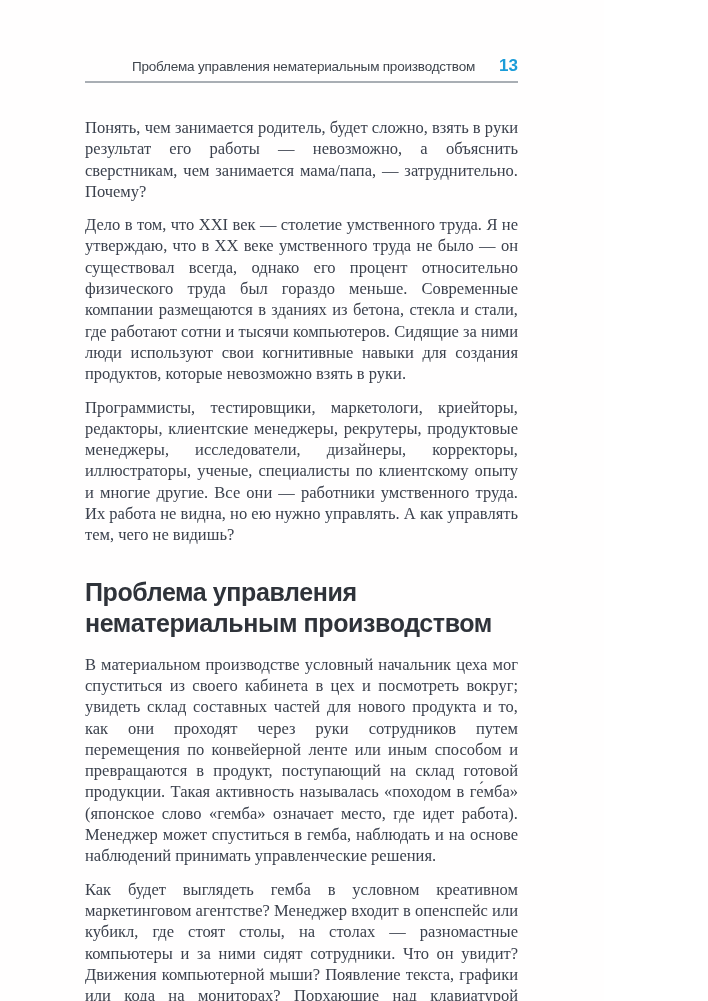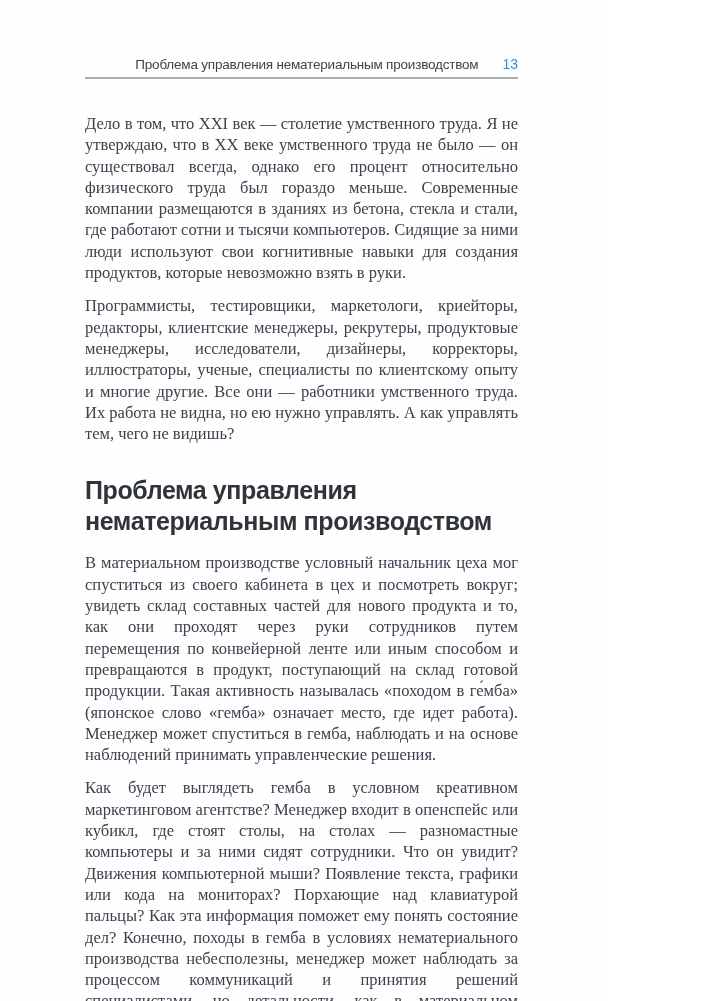--- a/index.html
+++ b/index.html
@@ -25,22 +25,22 @@
     align-items: baseline;
     gap: 24px;
     font-family: "Liberation Sans", "DejaVu Sans", sans-serif;
   }
   .running-head-text {
     font-size: 13.5px;
     letter-spacing: -0.2px;
     color: #3f454d;
   }
   .page-number {
-    font-size: 14px;
-    font-weight: 400;
+    font-size: 17px;
+    font-weight: 700;
     color: #1b9cd8;
   }
   .header-rule {
     margin-top: 5px;
     height: 0;
     border-top: 2px solid #a9aeb4;
   }
   
   .body-text {
     margin-top: 34px;
@@ -71,20 +71,21 @@
 <div class="page">
 
   <div class="running-header">
     <span class="running-head-text">Проблема управления нематериальным производством</span>
     <span class="page-number">13</span>
   </div>
   <div class="header-rule"></div>
 
   <div class="body-text">
 
+    <p class="para">Понять, чем занимается родитель, будет сложно, взять в руки результат его работы — невозможно, а объяснить сверстникам, чем занимается мама/папа, — затруднительно. Почему?</p>
 
     <p class="para">Дело в том, что XXI век — столетие умственного труда. Я не утверждаю, что в XX веке умственного труда не было — он существовал всегда, однако его процент относительно физического труда был гораздо меньше. Современные компании размещаются в зданиях из бетона, стекла и стали, где работают сотни и тысячи компьютеров. Сидящие за ними люди используют свои когнитивные навыки для создания продуктов, которые невозможно взять в руки.</p>
 
     <p class="para">Программисты, тестировщики, маркетологи, криейторы, редакторы, клиентские менеджеры, рекрутеры, продуктовые менеджеры, исследователи, дизайнеры, корректоры, иллюстраторы, ученые, специалисты по клиентскому опыту и многие другие. Все они — работники умственного труда. Их работа не видна, но ею нужно управлять. А как управлять тем, чего не видишь?</p>
 
     <h2 class="section-heading">Проблема управления нематериальным производством</h2>
 
     <p class="para">В материальном производстве условный начальник цеха мог спуститься из своего кабинета в цех и посмотреть вокруг; увидеть склад составных частей для нового продукта и то, как они проходят через руки сотрудников путем перемещения по конвейерной ленте или иным способом и превращаются в продукт, поступающий на склад готовой продукции. Такая активность называлась «походом в ге́мба» (японское слово «гемба» означает место, где идет работа). Менеджер может спуститься в гемба, наблюдать и на основе наблюдений принимать управленческие решения.</p>
 
     <p class="para">Как будет выглядеть гемба в условном креативном маркетинговом агентстве? Менеджер входит в опенспейс или кубикл, где стоят столы, на столах — разномастные компьютеры и за ними сидят сотрудники. Что он увидит? Движения компьютерной мыши? Появление текста, графики или кода на мониторах? Порхающие над клавиатурой пальцы? Как эта информация поможет ему понять состояние дел? Конечно, походы в гемба в условиях нематериального производства небесполезны, менеджер может наблюдать за процессом коммуникаций и принятия решений специалистами, но детальности, как в материальном производстве, не будет. И с этим надо что-то делать.</p>

